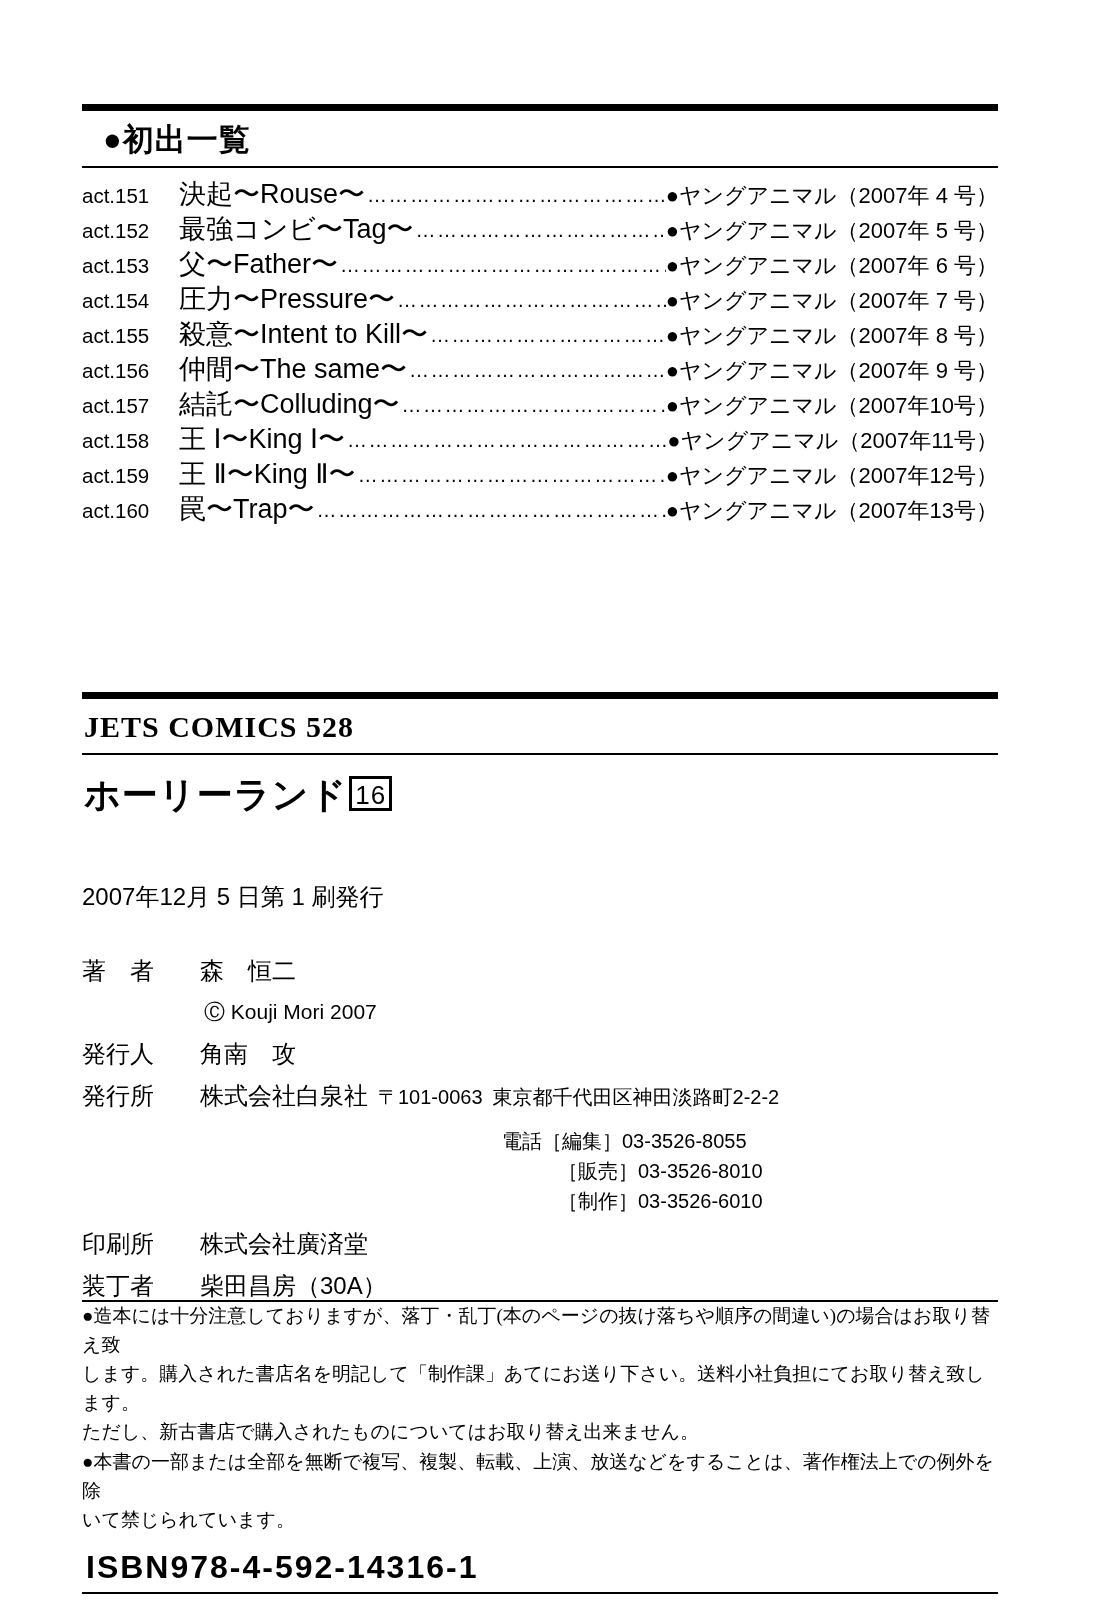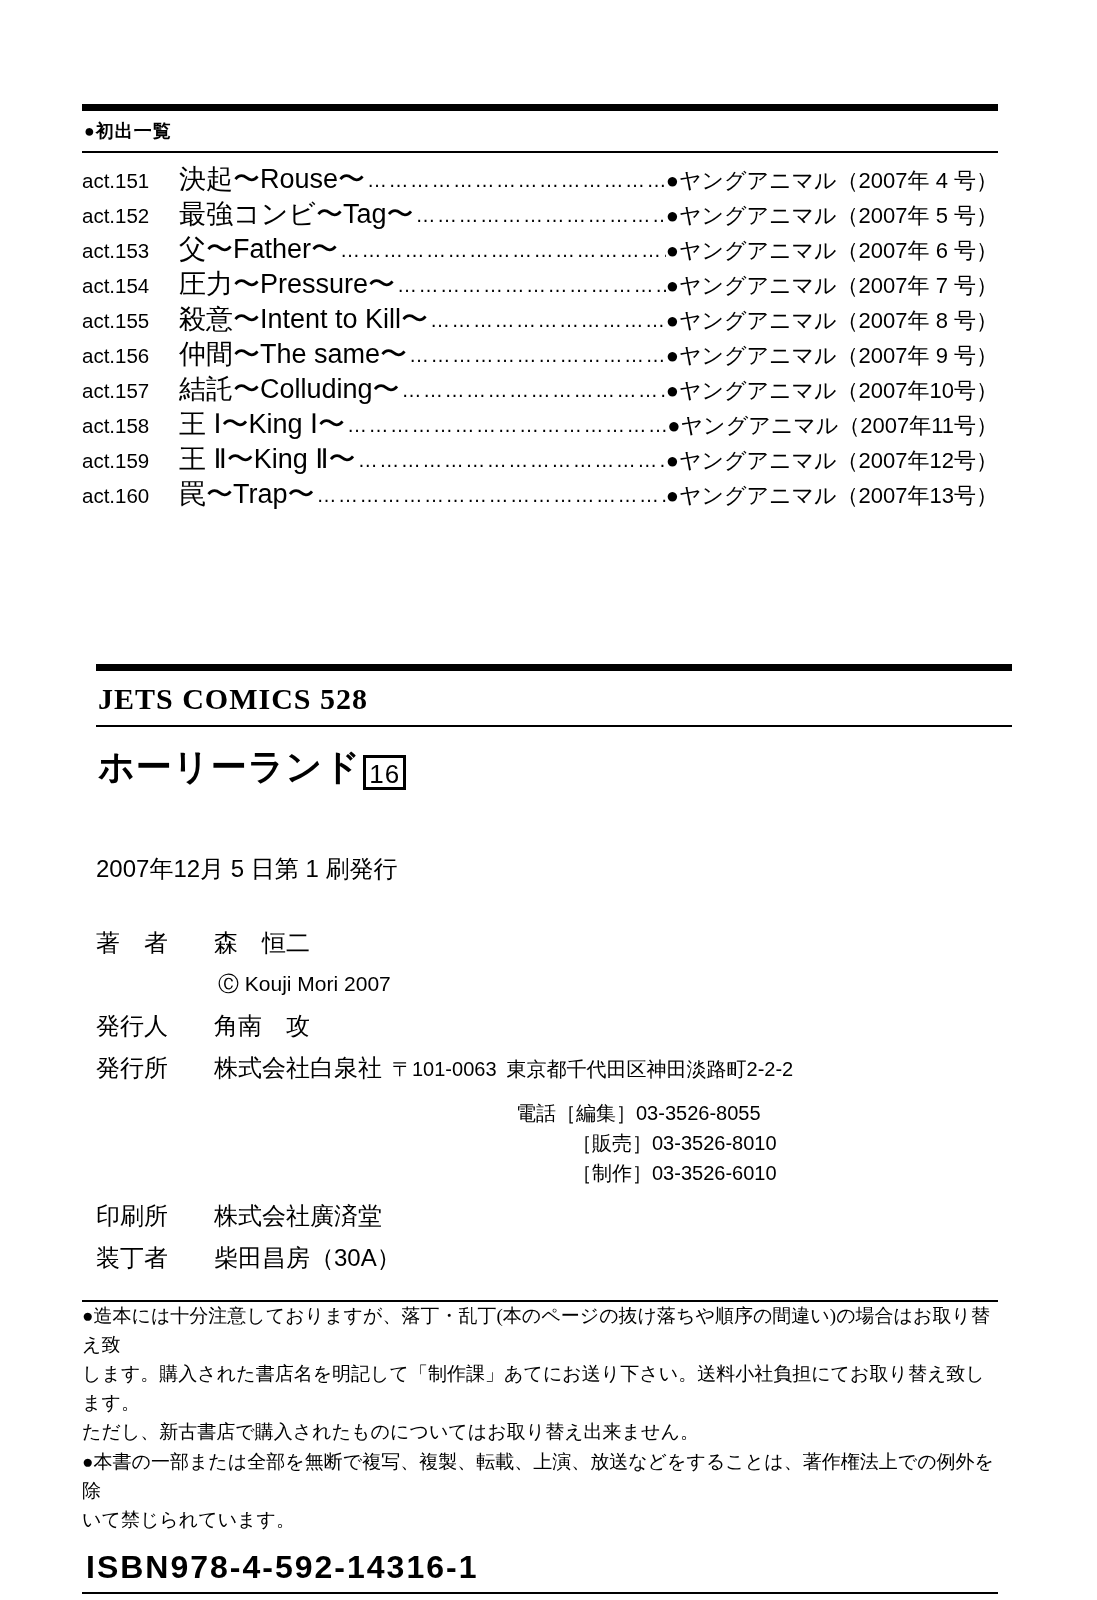--- a/index.html
+++ b/index.html
@@ -33,25 +33,26 @@
     height: 7px;
     background: #000;
     width: 100%;
   }
   .rule-thin {
     height: 2px;
     background: #000;
     width: 100%;
   }
   .toc-heading {
-    font-size: 18px;
+    font-size: 31px;
     font-weight: bold;
     letter-spacing: 1px;
     padding: 10px 0 8px 2px;
     line-height: 1.2;
+    margin-left: 19px;
   }
   .toc-rows {
     padding-top: 13px;
   }
   .toc-row {
     display: flex;
     align-items: baseline;
     font-size: 21px;
     line-height: 1.0;
     height: 35px;
@@ -80,38 +81,37 @@
   .toc-source {
     flex: 0 0 auto;
     font-size: 22px;
     text-align: right;
   }
 
   
   .colophon {
     position: absolute;
     left: 82px;
-    top: 664px;
+    top: 692px;
     width: 916px;
-    margin-left: 14px;
   }
   .jets-line {
     font-family: "Liberation Serif", serif;
     font-weight: bold;
     font-size: 30px;
     letter-spacing: 1px;
     padding: 11px 0 9px 2px;
   }
   .title-line {
     font-size: 36px;
     font-weight: bold;
     letter-spacing: 1px;
     padding: 16px 0 10px 2px;
     display: flex;
-    align-items: flex-end;
+    align-items: center;
   }
   .vol-box {
     display: inline-block;
     border: 3px solid #000;
     font-size: 26px;
     font-weight: normal;
     line-height: 1;
     padding: 3px 3px 0 3px;
     margin-left: 2px;
     position: relative;

